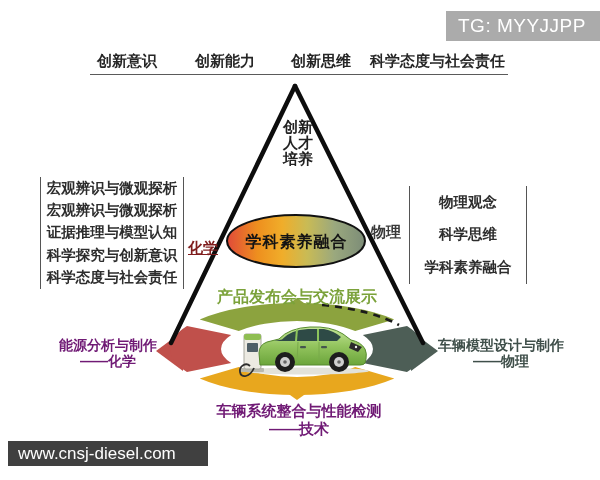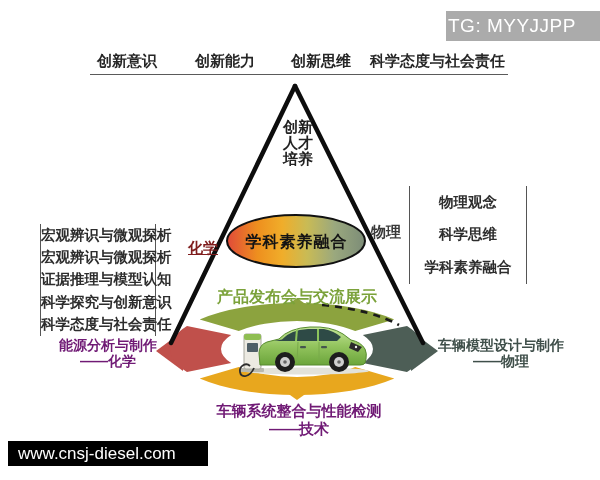--- a/index.html
+++ b/index.html
@@ -4,40 +4,40 @@
 <style>
   html,body{margin:0;padding:0;background:#ffffff;}
   .stage{
     position:relative;width:600px;height:480px;background:#ffffff;overflow:hidden;
     font-family:"Liberation Sans","DejaVu Sans",sans-serif;color:#2b2b2b;
   }
   .abs{position:absolute;}
   .svg-layer{position:absolute;left:0;top:0;width:600px;height:480px;}
   .badge{
     left:446px;top:11px;width:154px;height:30px;line-height:30px;
-    background:#ababab;color:#ffffff;font-size:19px;padding-left:2px;box-sizing:border-box;
+    background:#ababab;color:#ffffff;font-size:19px;padding-left:12px;box-sizing:border-box;
     letter-spacing:0.5px;
   }
   .watermark{
     left:8px;top:441px;width:200px;height:25px;line-height:25px;
-    background:#000000;color:#fdfdfd;font-size:17px;padding-left:10px;box-sizing:border-box;
+    background:#404040;color:#fdfdfd;font-size:17px;padding-left:10px;box-sizing:border-box;
   }
   .hdr{top:52px;font-size:15px;font-weight:bold;color:#262626;white-space:nowrap;}
   .hdr-line{left:90px;top:74px;width:418px;border-top:1.6px solid #5a5a5a;height:0;}
   .apex-text{
     left:267px;top:119px;width:62px;text-align:center;
     font-size:15px;line-height:16px;font-weight:bold;color:#222222;
   }
   .side-box{
     border-left:1.6px solid #555;border-right:1.6px solid #555;
     display:flex;flex-direction:column;justify-content:space-around;
     text-align:center;font-size:14.5px;font-weight:600;color:#2d2d2d;
     box-sizing:border-box;white-space:nowrap;
   }
-  .left-box{left:40px;top:177px;width:116px;height:112px;margin-top:47px;}
+  .left-box{left:40px;top:177px;width:144px;height:112px;}
   .right-box{left:409px;top:186px;width:118px;height:98px;}
   .subject-label{font-size:15px;font-weight:bold;white-space:nowrap;}
   .chem-label{left:188px;top:239px;color:#7f1d1d;text-decoration:underline;}
   .phys-label{left:371px;top:223px;color:#3a3a3a;}
   .ellipse-label{
     left:229px;top:232px;width:135px;text-align:center;
     font-size:16px;font-weight:bold;color:#141414;letter-spacing:1px;
   }
   .caption{white-space:nowrap;text-align:center;font-weight:bold;}
   .cap-presentation{left:194px;top:287px;width:206px;font-size:16px;color:#7ba23a;}

